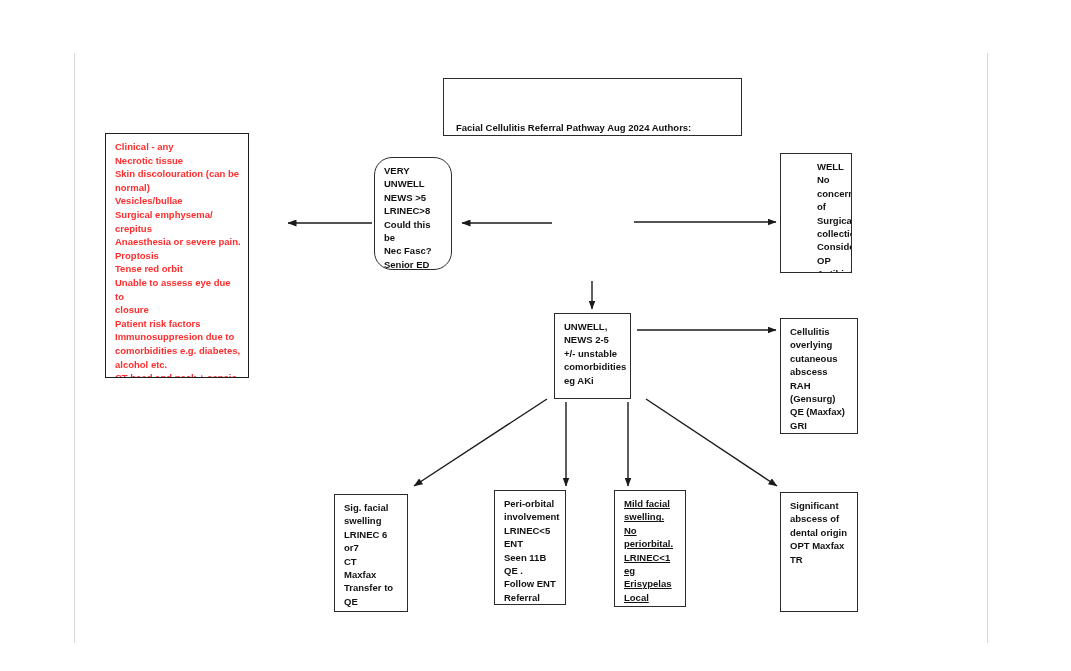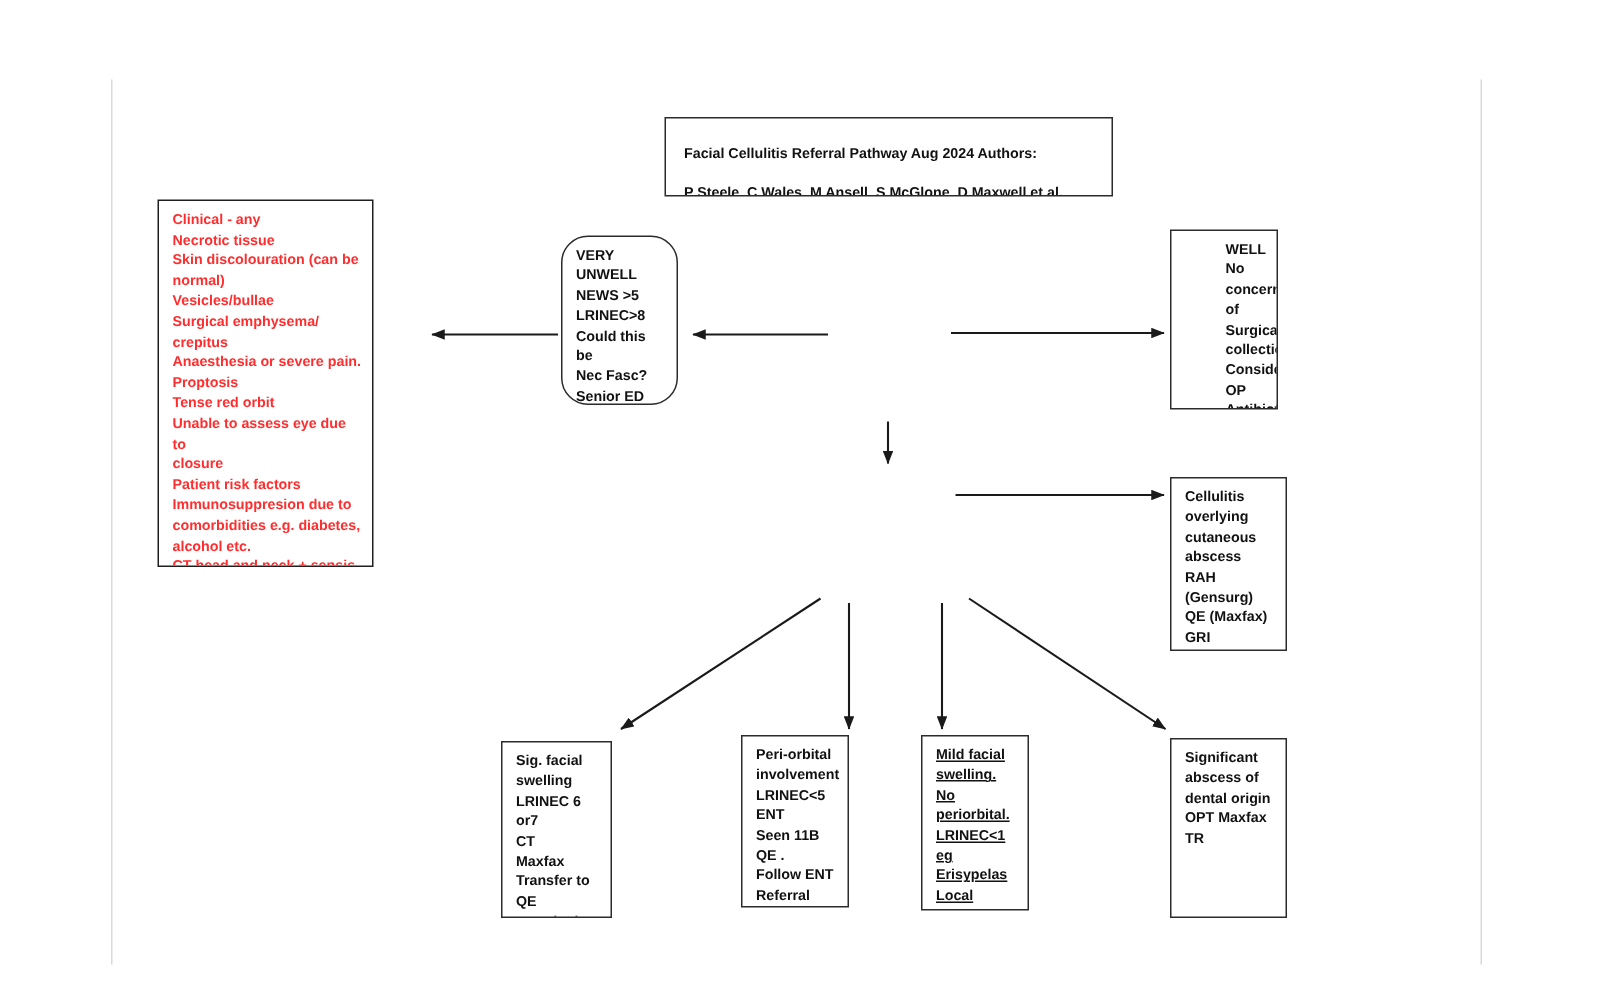--- a/index.html
+++ b/index.html
@@ -37,21 +37,21 @@
     font-weight: bold;
     white-space: pre-line;
     overflow: hidden;
   }
   .box.red {
     color: #ff2d2d;
     border-color: #1f1f1f;
   }
   .box.title {
     font-weight: bold;
-    padding: 3px 12px;
+    padding: 28px 12px;
     line-height: 14px;
     font-size: 9.5px;
   }
   .title .line2 { display:block; margin-top: 12px; }
 
   .arrow {
     position: absolute;
     overflow: visible;
   }
 </style>
@@ -104,20 +104,25 @@
 
   <div class="box" style="left:780px; top:153px; width:72px; height:120px;padding-left:36px;">WELL
 No concern of
 Surgical
 collection
 Consider OP
 Antibiotics w
 GP ,OHPAT or
 Dentist</div>
 
+  <div class="box" style="left:554px; top:313px; width:77px; height:86px;">UNWELL,
+NEWS 2-5
++/- unstable
+comorbidities
+eg AKi</div>
 
   <div class="box" style="left:780px; top:318px; width:78px; height:116px;">Cellulitis
 overlying
 cutaneous
 abscess
 RAH (Gensurg)
 QE (Maxfax)
 GRI (Gensurg)</div>
 
 

